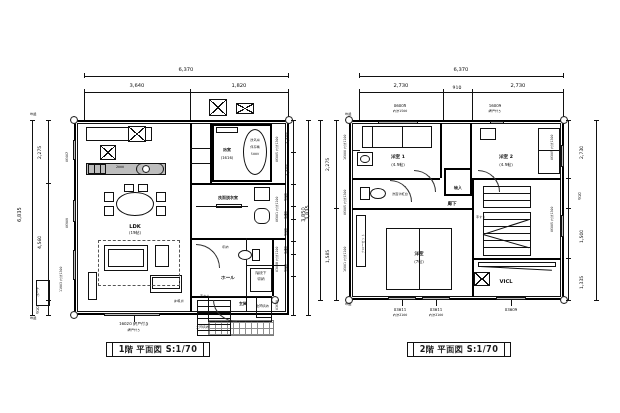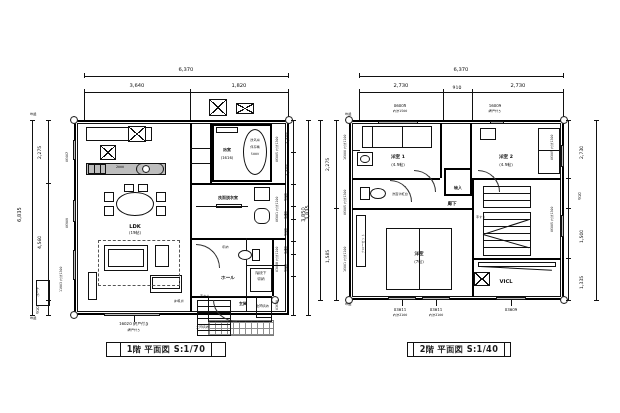--- a/index.html
+++ b/index.html
@@ -231,21 +231,21 @@
     <div class="t t4 rotc" style="left:282px;top:213px;">530</div>
     <div class="t t4 rotc" style="left:282px;top:230px;">910</div>
     <div class="t t4 rotc" style="left:282px;top:248px;">530</div>
     <div class="t t4 rotc" style="left:282px;top:266px;">910</div>
 
     <div class="dimlinev" style="left:308px;top:120px;height:195px;"></div>
     <div class="dimtickv" style="left:306px;top:120px;"></div>
     <div class="dimtickv" style="left:306px;top:315px;"></div>
     <div class="t t5 rotc" style="left:296px;top:212px;">3,850</div>
 
-    <div class="titlebox" style="left:106px;top:342px;width:120px;height:15px;">
+    <div class="titlebox" style="left:106px;top:342px;width:104px;height:15px;">
       <span class="inner">1階 平面図 S:1/70</span>
     </div>
   </div>
 
   <div>
 
     <div class="dimline" style="left:359px;top:76px;width:204px;"></div>
     <div class="dimtick" style="left:359px;top:73px;"></div>
     <div class="dimtick" style="left:563px;top:73px;"></div>
     <div class="t t5 ctr" style="left:461px;top:67px;">6,370</div>
@@ -383,17 +383,17 @@
     <div class="ln vl" style="left:402px;top:300px;height:6px;"></div>
     <div class="ln vl" style="left:436px;top:300px;height:6px;"></div>
     <div class="ln vl" style="left:511px;top:300px;height:6px;"></div>
     <div class="t t4 ctr" style="left:400px;top:308px;">03611</div>
     <div class="t t3 ctr" style="left:400px;top:314px;">内法2100</div>
     <div class="t t4 ctr" style="left:436px;top:308px;">03611</div>
     <div class="t t3 ctr" style="left:436px;top:314px;">内法2100</div>
     <div class="t t4 ctr" style="left:511px;top:308px;">03609</div>
 
     <div class="titlebox" style="left:407px;top:342px;width:104px;height:15px;">
-      <span class="inner">2階 平面図 S:1/40</span>
+      <span class="inner">2階 平面図 S:1/70</span>
     </div>
   </div>
 
 </div>
 
 </body></html>

